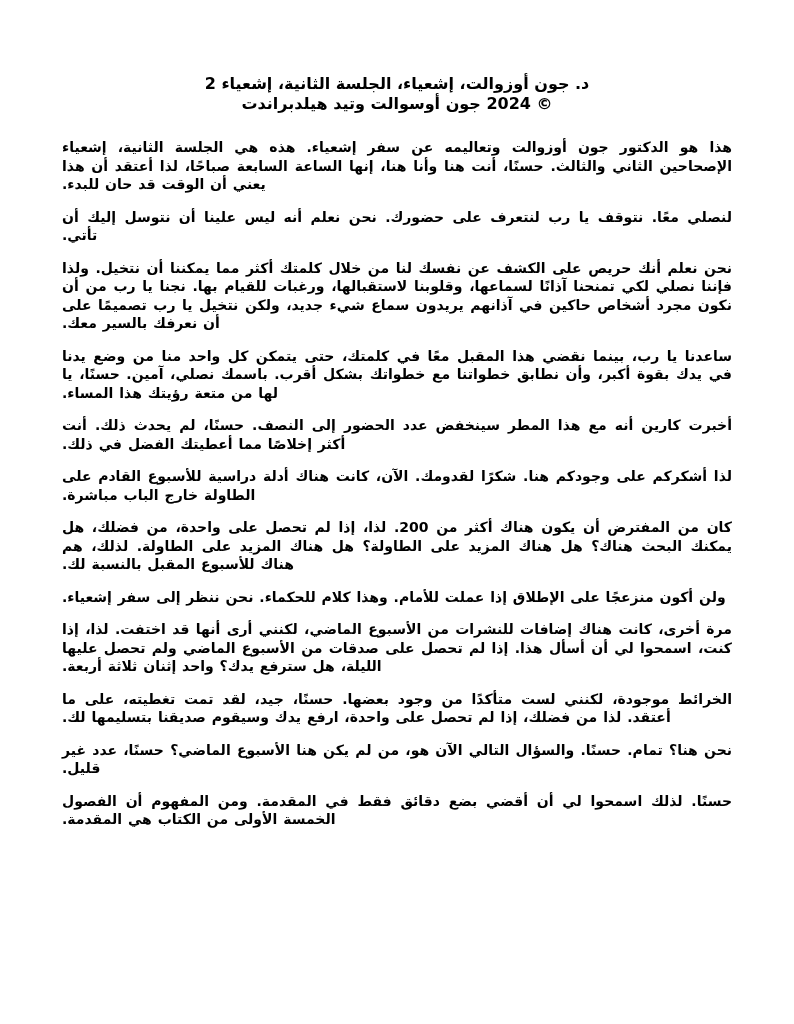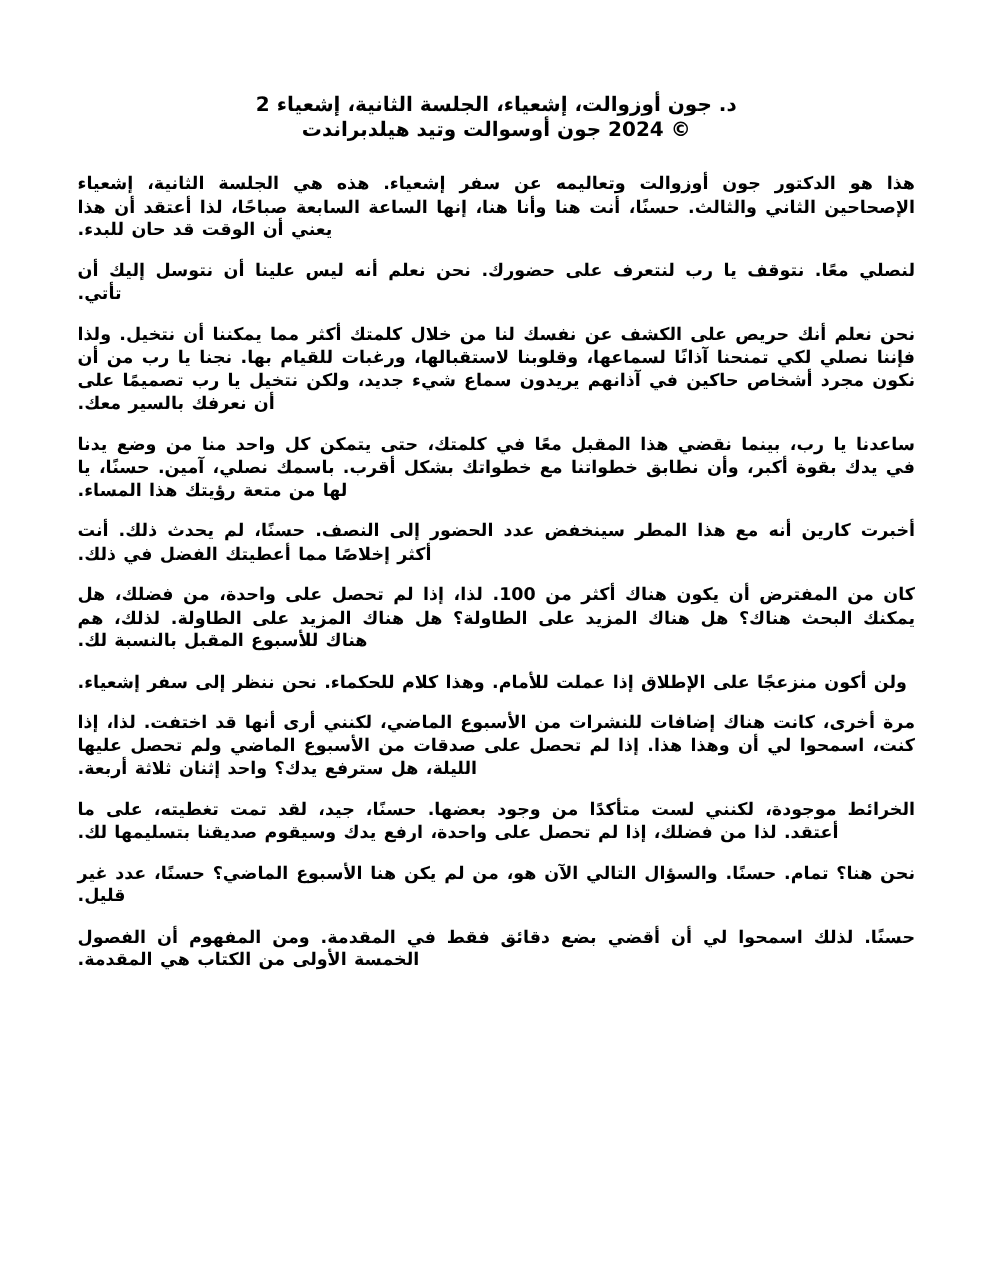--- a/index.html
+++ b/index.html
@@ -49,20 +49,21 @@
   <h1 class="doc-title">
     <span class="t-line">د. جون أوزوالت، إشعياء، الجلسة الثانية، إشعياء 2</span>
     <span class="t-line">© 2024 جون أوسوالت وتيد هيلدبراندت</span>
   </h1>
   <div class="doc-body">
     <p>هذا هو الدكتور جون أوزوالت وتعاليمه عن سفر إشعياء. هذه هي الجلسة الثانية، إشعياء الإصحاحين الثاني والثالث. حسنًا، أنت هنا وأنا هنا، إنها الساعة السابعة صباحًا، لذا أعتقد أن هذا يعني أن الوقت قد حان للبدء.</p>
     <p>لنصلي معًا. نتوقف يا رب لنتعرف على حضورك. نحن نعلم أنه ليس علينا أن نتوسل إليك أن تأتي.</p>
     <p>نحن نعلم أنك حريص على الكشف عن نفسك لنا من خلال كلمتك أكثر مما يمكننا أن نتخيل. ولذا فإننا نصلي لكي تمنحنا آذانًا لسماعها، وقلوبنا لاستقبالها، ورغبات للقيام بها. نجنا يا رب من أن نكون مجرد أشخاص حاكين في آذانهم يريدون سماع شيء جديد، ولكن نتخيل يا رب تصميمًا على أن نعرفك بالسير معك.</p>
     <p>ساعدنا يا رب، بينما نقضي هذا المقبل معًا في كلمتك، حتى يتمكن كل واحد منا من وضع يدنا في يدك بقوة أكبر، وأن نطابق خطواتنا مع خطواتك بشكل أقرب. باسمك نصلي، آمين. حسنًا، يا لها من متعة رؤيتك هذا المساء.</p>
     <p>أخبرت كارين أنه مع هذا المطر سينخفض عدد الحضور إلى النصف. حسنًا، لم يحدث ذلك. أنت أكثر إخلاصًا مما أعطيتك الفضل في ذلك.</p>
-    <p>كان من المفترض أن يكون هناك أكثر من 100. لذا، إذا لم تحصل على واحدة، من فضلك، هل يمكنك البحث هناك؟ هل هناك المزيد على الطاولة؟ هل هناك المزيد على الطاولة. لذلك، هم هناك للأسبوع المقبل بالنسبة لك.</p>
+    <p>لذا أشكركم على وجودكم هنا. شكرًا لقدومك. الآن، كانت هناك أدلة دراسية للأسبوع القادم على الطاولة خارج الباب مباشرة.</p>
+    <p>كان من المفترض أن يكون هناك أكثر من 200. لذا، إذا لم تحصل على واحدة، من فضلك، هل يمكنك البحث هناك؟ هل هناك المزيد على الطاولة؟ هل هناك المزيد على الطاولة. لذلك، هم هناك للأسبوع المقبل بالنسبة لك.</p>
     <p>ولن أكون منزعجًا على الإطلاق إذا عملت للأمام. وهذا كلام للحكماء. نحن ننظر إلى سفر إشعياء.</p>
-    <p>مرة أخرى، كانت هناك إضافات للنشرات من الأسبوع الماضي، لكنني أرى أنها قد اختفت. لذا، إذا كنت، اسمحوا لي أن وهذا هذا. إذا لم تحصل على صدقات من الأسبوع الماضي ولم تحصل عليها الليلة، هل سترفع يدك؟ واحد إثنان ثلاثة أربعة.</p>
+    <p>مرة أخرى، كانت هناك إضافات للنشرات من الأسبوع الماضي، لكنني أرى أنها قد اختفت. لذا، إذا كنت، اسمحوا لي أن أسأل هذا. إذا لم تحصل على صدقات من الأسبوع الماضي ولم تحصل عليها الليلة، هل سترفع يدك؟ واحد إثنان ثلاثة أربعة.</p>
     <p>الخرائط موجودة، لكنني لست متأكدًا من وجود بعضها. حسنًا، جيد، لقد تمت تغطيته، على ما أعتقد. لذا من فضلك، إذا لم تحصل على واحدة، ارفع يدك وسيقوم صديقنا بتسليمها لك.</p>
     <p>نحن هنا؟ تمام. حسنًا. والسؤال التالي الآن هو، من لم يكن هنا الأسبوع الماضي؟ حسنًا، عدد غير قليل.</p>
     <p>حسنًا. لذلك اسمحوا لي أن أقضي بضع دقائق فقط في المقدمة. ومن المفهوم أن الفصول الخمسة الأولى من الكتاب هي المقدمة.</p>
   </div>
 </div>
 
 </body></html>

